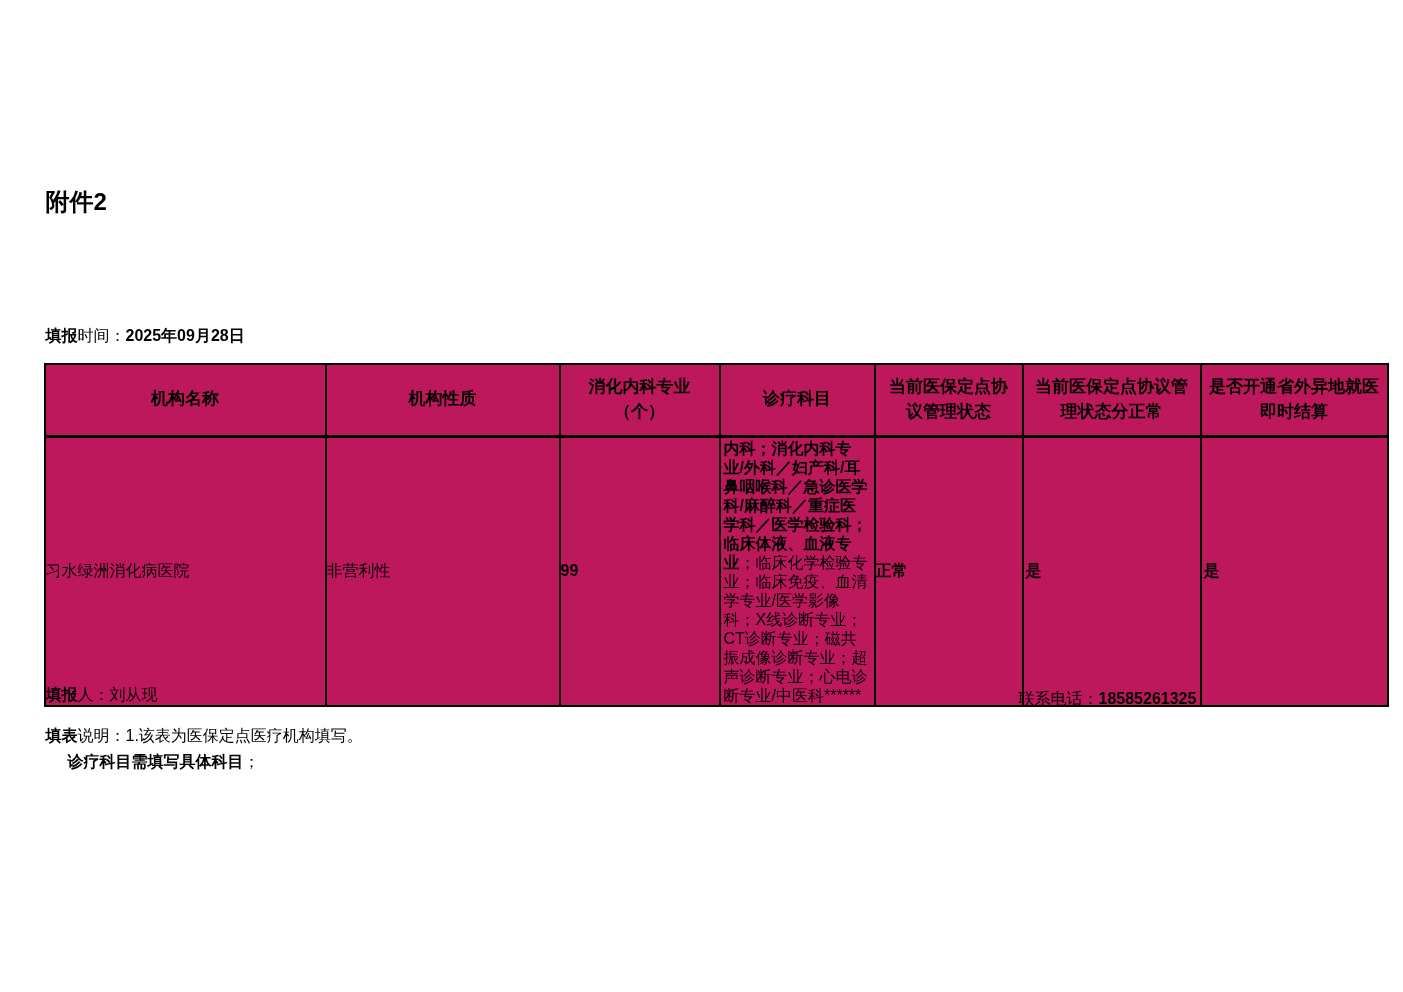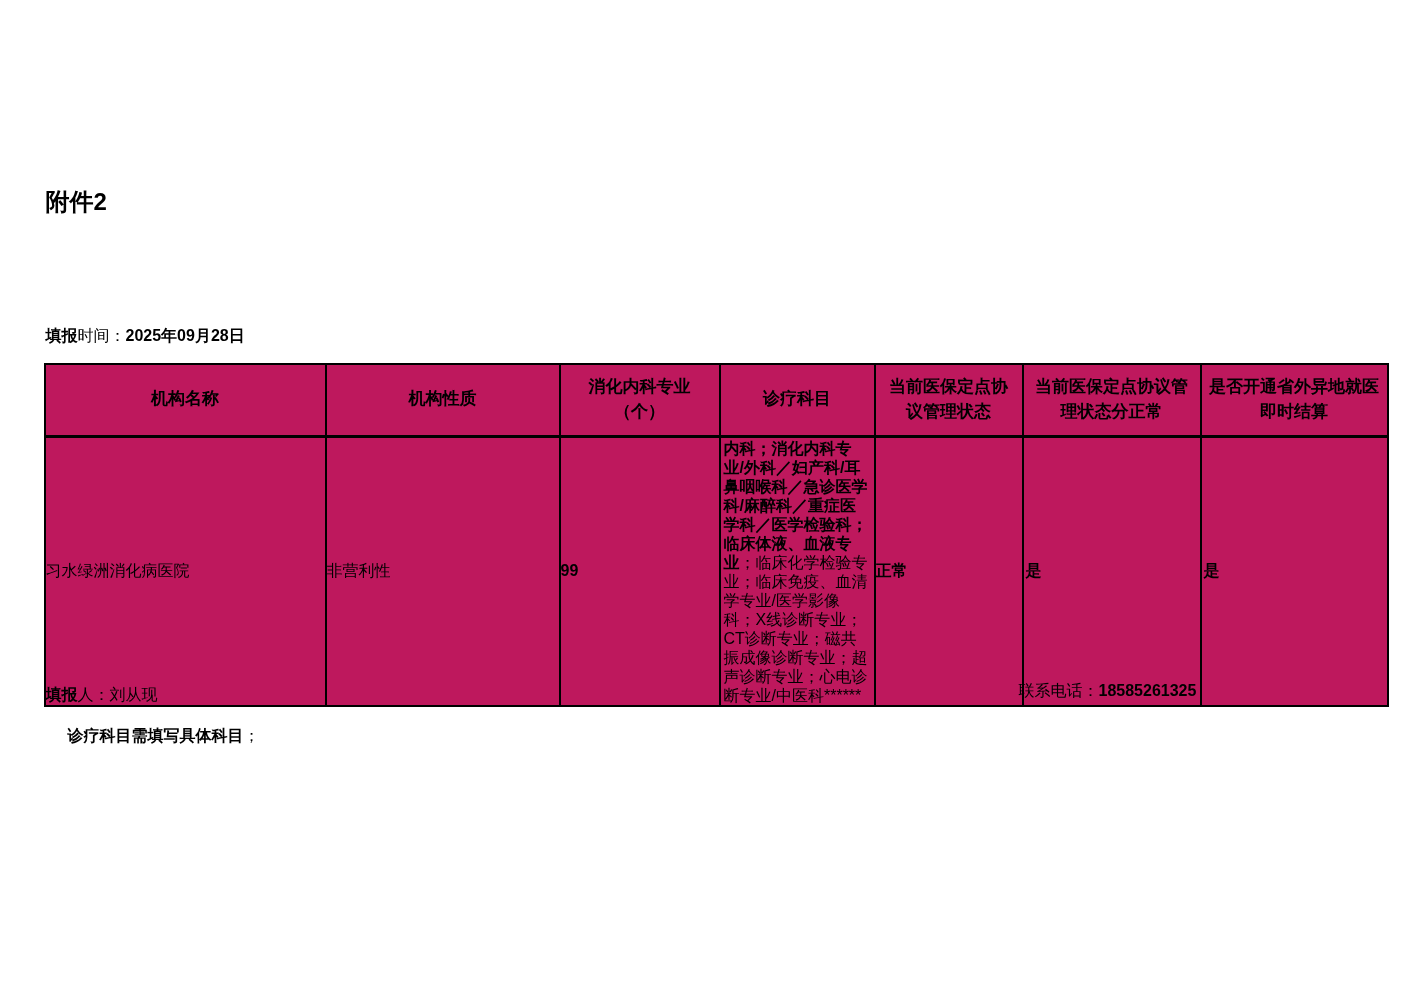--- a/index.html
+++ b/index.html
@@ -52,21 +52,21 @@
     padding:1px 2px 0 3px;
     overflow:hidden;
   }
   .cell-departments .dept-bold { font-weight:bold; }
   .cell-yes {
     text-align:left; vertical-align:middle;
     padding-left:2px; font-weight:bold;
   }
   .footer-line { position:absolute; top:673px; left:0; right:0; font-size:16px; }
   .filler { position:absolute; left:35px; top:0; white-space:nowrap;margin-top:12px; }
-  .phone { position:absolute; left:1008px; top:8px; white-space:nowrap; }
+  .phone { position:absolute; left:1008px; top:16px; white-space:nowrap; }
   .notes {
     position:absolute; left:35px; top:723px;
     font-size:16px; line-height:26px;
   }
   .notes .note-line2 { margin-left:37px; }
   .notes .note-line3, .notes .note-line4 { margin-left:22px; }
 </style>
 </head>
 <body>
 
@@ -110,16 +110,17 @@
       </tr>
     </tbody>
   </table>
 
   <div class="footer-line">
     <div class="filler"><span class="b">填报</span><span>人：</span><span>刘从现</span></div>
     <div class="phone"><span>联系电话：</span><span class="b">18585261325</span></div>
   </div>
 
   <div class="notes">
+    <div class="note-line1"><span class="b">填表</span><span>说明：</span><span>1.该表为医保定点医疗机构填写。</span></div>
     <div class="note-line3"><span class="b">诊疗科目需填写具体科目</span><span>；</span></div>
   </div>
 
 </div>
 
 </body></html>

